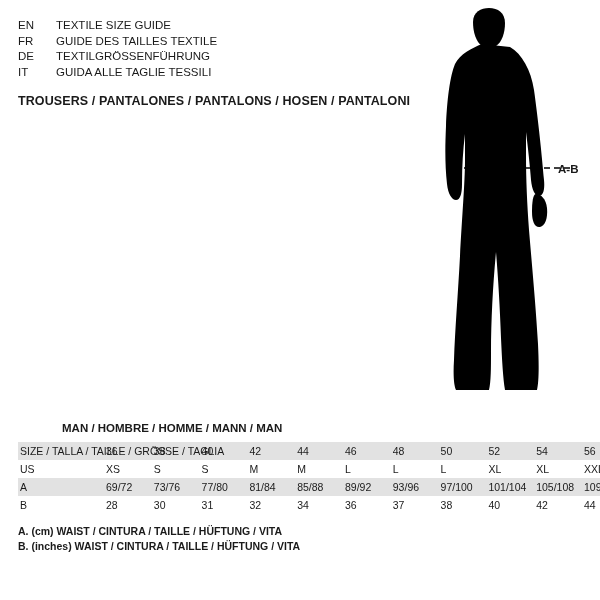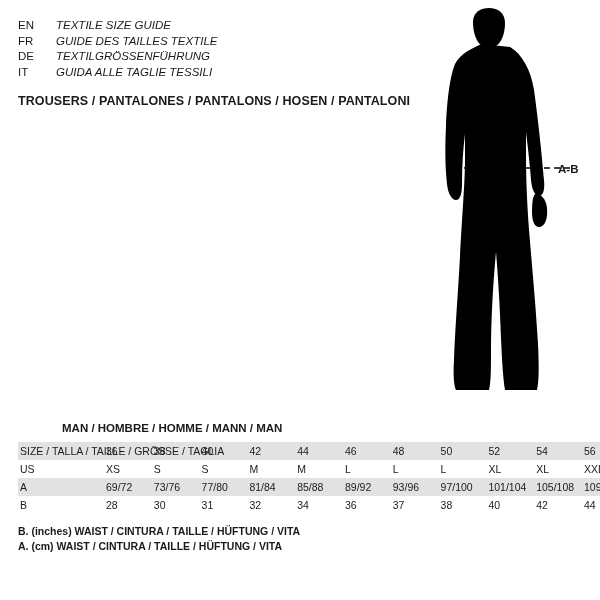--- a/index.html
+++ b/index.html
@@ -34,21 +34,20 @@
     padding: 0;
     vertical-align: top;
     white-space: nowrap;
   }
   .lang-code {
     width: 38px;
     color: #1a1a1a;
   }
   .lang-name {
     color: #1a1a1a;
-    font-style: italic;
   }
 
   .section-title {
     font-size: 12.5px;
     font-weight: bold;
     letter-spacing: 0.1px;
     margin-top: 14px;
     white-space: nowrap;
   }
 
@@ -246,18 +245,18 @@
           <td class="val">37</td>
           <td class="val">38</td>
           <td class="val">40</td>
           <td class="val">42</td>
           <td class="val">44</td>
         </tr>
       </tbody>
     </table>
 
     <div class="footnotes">
+      <div class="footnote">A. (cm) WAIST / CINTURA / TAILLE / HÜFTUNG / VITA</div>
       <div class="footnote">B. (inches) WAIST / CINTURA / TAILLE / HÜFTUNG / VITA</div>
-      <div class="footnote">A. (cm) WAIST / CINTURA / TAILLE / HÜFTUNG / VITA</div>
     </div>
   </div>
 
 </div>
 
 </body></html>

